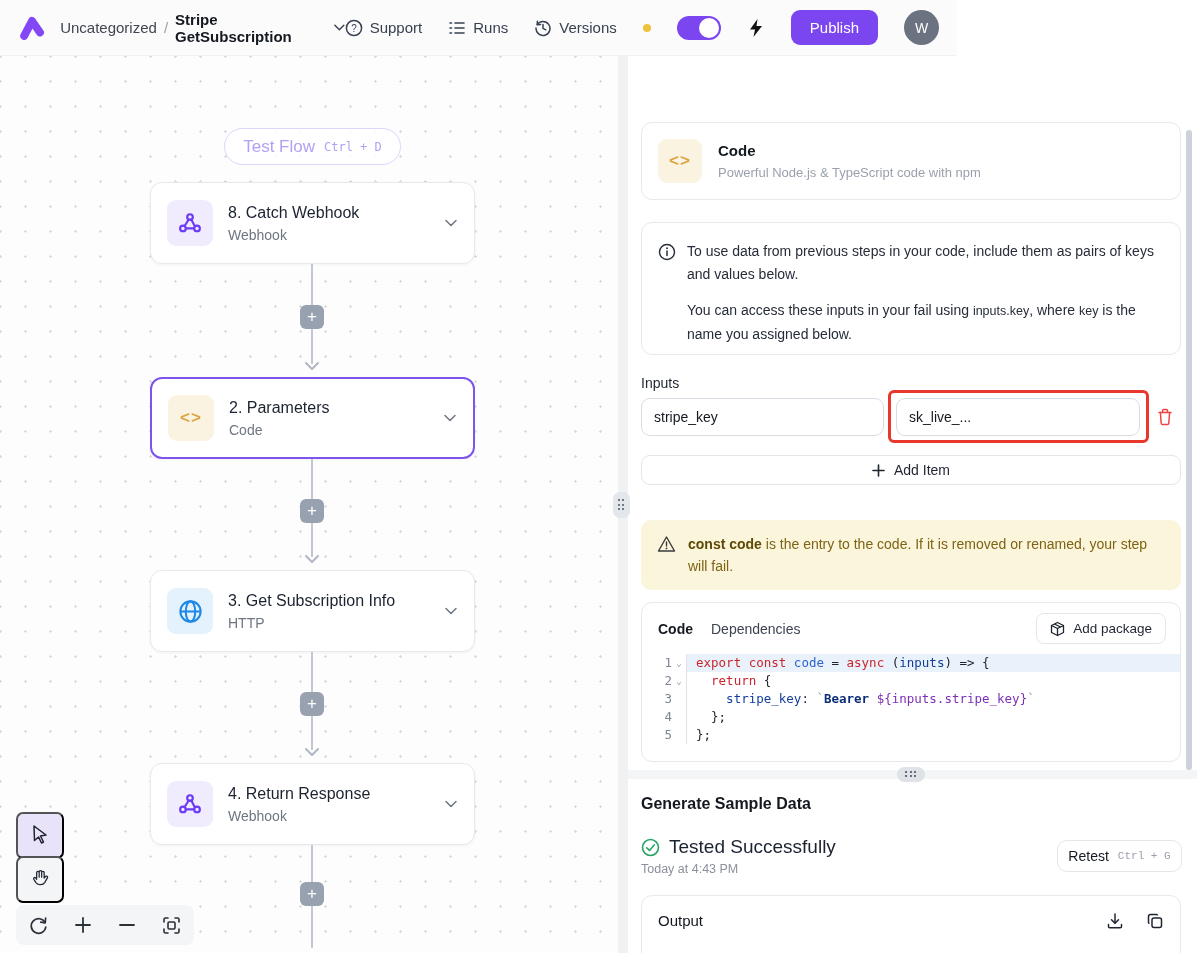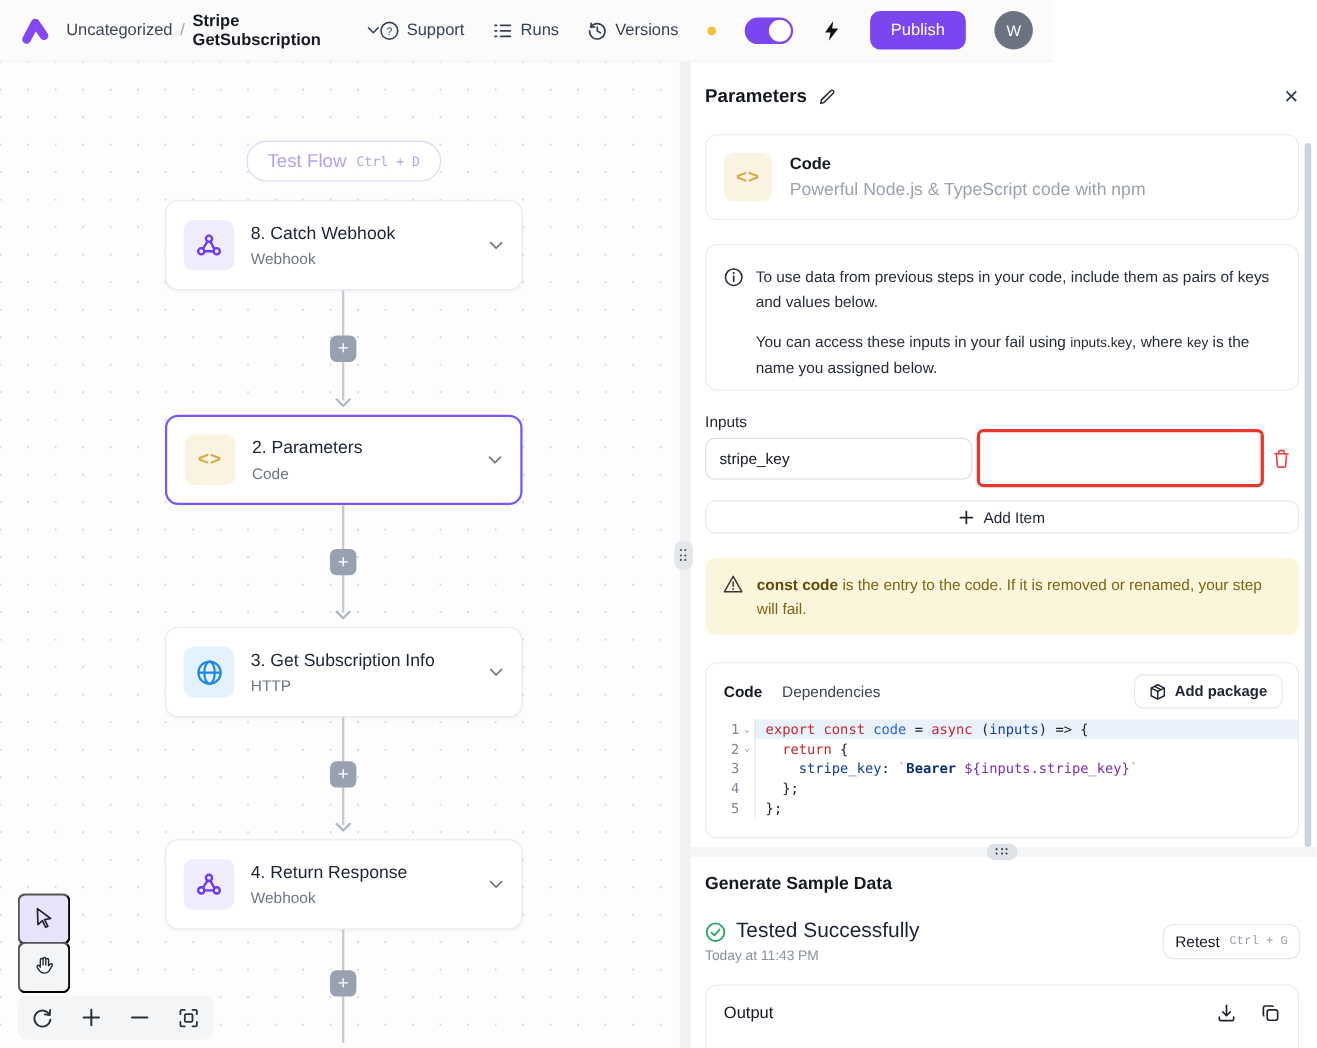--- a/index.html
+++ b/index.html
@@ -69,48 +69,48 @@
   .panel-title-row { position:absolute; left:13px; top:22px; width:540px; display:flex; align-items:center; }
   .panel-title { font-size:17px; font-weight:bold; color:#14181f; }
   .pencil { margin-left:10px; cursor:pointer; }
   .close-x { margin-left:auto; font-size:17px; color:#374151; cursor:pointer; line-height:1; }
 
   .card { position:absolute; left:13px; width:540px; background:#fff; border:1px solid #e7e9ee; border-radius:11px; }
   .summary-card { top:66px; height:78px; display:flex; align-items:center; gap:16px; padding:0 16px; }
   .summary-card .icwrap { width:44px; height:44px; border-radius:9px; background:#fbf3e2;
     display:flex; align-items:center; justify-content:center; }
   .summary-card .t { font-size:15px; font-weight:600; color:#14181f; margin-bottom:6px; }
-  .summary-card .s { font-size:16px; color:#9aa1ac; }
+  .summary-card .s { font-size:13px; color:#9aa1ac; }
 
   .info-card { top:166px; height:133px; padding:17px 18px 0 16px; display:flex; gap:11px; font-size:14px;
     color:#262c38; line-height:23px; }
   .info-card .para2 { margin-top:13px; }
   .inline-code { font-family:Liberation Sans, sans-serif; font-size:12.5px; }
 
   .inputs-label { position:absolute; left:13px; top:319px; font-size:14px; color:#1f2430; }
   .field { position:absolute; top:342px; height:38px; border:1px solid #d9dde3; border-radius:9px; font-size:14px;
     color:#14181f; padding:0 12px; background:#fff; font-family:"Liberation Sans",sans-serif; outline:none; }
   .red-annot { position:absolute; left:260px; top:334px; width:261px; height:53px; border:3px solid #e8382c;
     border-radius:6px; pointer-events:none; z-index:3; }
   .trash { position:absolute; left:524px; top:347px; width:26px; height:28px; background:transparent; border:none;
     cursor:pointer; display:flex; align-items:center; justify-content:center; }
   .add-item { position:absolute; left:13px; top:399px; width:540px; height:30px; border:1px solid #e3e6ea;
     border-radius:9px; background:#fff; font-size:14px; color:#1f2430; cursor:pointer;
     display:flex; align-items:center; justify-content:center; gap:9px; }
 
-  .warn-card { position:absolute; left:13px; top:451px; width:540px; height:70px; background:#fbf5dc; border-radius:10px;
+  .warn-card { position:absolute; left:13px; top:464px; width:540px; height:70px; background:#fbf5dc; border-radius:10px;
     padding:13px 16px; display:flex; gap:12px; font-size:14px; color:#7d6314; line-height:22px; }
   .warn-card b { color:#5e4a06; }
 
   .editor-card { top:546px; height:160px; overflow:hidden; }
   .editor-head { display:flex; align-items:center; padding:10px 14px 6px 16px; }
   .tab { font-size:14px; color:#3c4452; margin-right:18px; cursor:pointer; }
   .tab.active { font-weight:bold; color:#14181f; }
   .add-pkg { margin-left:auto; border:1px solid #e3e6ea; background:#fff; border-radius:8px; height:31px;
-    padding:0 13px; font-size:13.5px; color:#1f2430; cursor:pointer; display:flex; align-items:center; gap:8px;font-weight:bold; }
+    padding:0 13px; font-size:13.5px; color:#1f2430; cursor:pointer; display:flex; align-items:center; gap:8px; }
   .codearea { font-family:"DejaVu Sans Mono",monospace; font-size:12.5px; margin-top:4px; }
   .cline { display:flex; height:18px; line-height:18px; white-space:pre; }
   .cline.hl .ccontent { background:#e9f2fb; }
   .lnum { width:30px; text-align:right; color:#7d8694; flex:none; }
   .fold { width:14px; text-align:center; color:#8a919c; font-size:9px; flex:none; }
   .ccontent { flex:1; border-left:1px solid #dfe3e8; padding-left:9px; }
   .tk-kw { color:#c9252d; } .tk-id { color:#2d62d1; } .tk-prop { color:#123d9b; }
   .tk-str { color:#8f9ac0; } .tk-strb { color:#0b2e7a; font-weight:600; } .tk-tvar { color:#7b2fb5; } .tk-pl { color:#20252d; }
 
   .hdivider { position:absolute; left:0; top:714px; width:569px; height:9px; background:#f4f5f7; }
@@ -342,27 +342,20 @@
       <i></i>
       <i></i>
       <i></i>
       <i></i>
       <i></i>
       <i></i>
     </span>
 </div>
 
 <div class="panel">
-  <div class="panel-title-row">
-    <span class="panel-title">Parameters</span>
-    <svg class="pencil" width="16" height="16" viewBox="0 0 16 16">
-      <path d="M2 14 L2.8 10.8 L11.2 2.4 a1.6 1.6 0 0 1 2.3 0 l0 0 a1.6 1.6 0 0 1 0 2.3 L5.1 13.2 Z" fill="none" stroke="#1f2430" stroke-width="1.3" stroke-linejoin="round"></path>
-    </svg>
-    <span class="close-x">✕</span>
-  </div>
 
   <div class="card summary-card">
     <span class="icwrap">
         <span class="codeglyph">&lt;&gt;</span>
       </span>
     <span>
       <div class="t">Code</div>
       <div class="s">Powerful Node.js &amp; TypeScript code with npm</div>
     </span>
   </div>
@@ -374,20 +367,21 @@
       <circle cx="9" cy="5.2" r="0.95" fill="#262c38"></circle>
     </svg>
     <div>
       <div>To use data from previous steps in your code, include them as pairs of keys and values below.</div>
       <div class="para2" id="info-p2"><span>You can access these inputs in your fail using </span><span class="inline-code">inputs.key</span><span>, where </span><span class="inline-code">key</span><span> is the name you assigned below.</span></div>
     </div>
   </div>
 
   <div class="inputs-label">Inputs</div>
   <input class="field" style="left: 13px; width: 243px;" value="stripe_key">
+  <input class="field" style="left: 268px; width: 244px;" value="sk_live_...">
   <div class="red-annot"></div>
   <button class="trash">
     <svg width="18" height="20" viewBox="0 0 18 20">
       <g fill="none" stroke="#ef4444" stroke-width="1.5" stroke-linecap="round" stroke-linejoin="round">
         <path d="M3 5.5 H15"></path>
           <path d="M6.5 5.5 V3.8 Q6.5 2.6 7.7 2.6 H10.3 Q11.5 2.6 11.5 3.8 V5.5"></path>
         <path d="M4.4 5.5 L5.2 16.3 Q5.3 17.6 6.6 17.6 H11.4 Q12.7 17.6 12.8 16.3 L13.6 5.5"></path>
       </g>
     </svg>
   </button>
@@ -449,21 +443,21 @@
   </div>
 
   <div class="sample-head">Generate Sample Data</div>
   <div class="tested-row">
     <svg width="19" height="19" viewBox="0 0 19 19">
       <circle cx="9.5" cy="9.5" r="8" fill="none" stroke="#27a567" stroke-width="1.6"></circle>
       <polyline points="5.8,9.8 8.5,12.4 13.2,6.9" fill="none" stroke="#27a567" stroke-width="1.6" stroke-linecap="round" stroke-linejoin="round"></polyline>
     </svg>
     <span>Tested Successfully</span>
   </div>
-  <div class="time-txt">Today at 11:43 PM</div>
+  <div class="time-txt">Today at 4:43 PM</div>
   <button class="retest">
     <span class="r1">Retest</span>
     <span class="r2">Ctrl + G</span>
   </button>
 
   <div class="card output-card">
     <span class="t">Output</span>
     <span class="output-icons">
       <button class="icon-btn">
         <svg width="18" height="18" viewBox="0 0 18 18">

